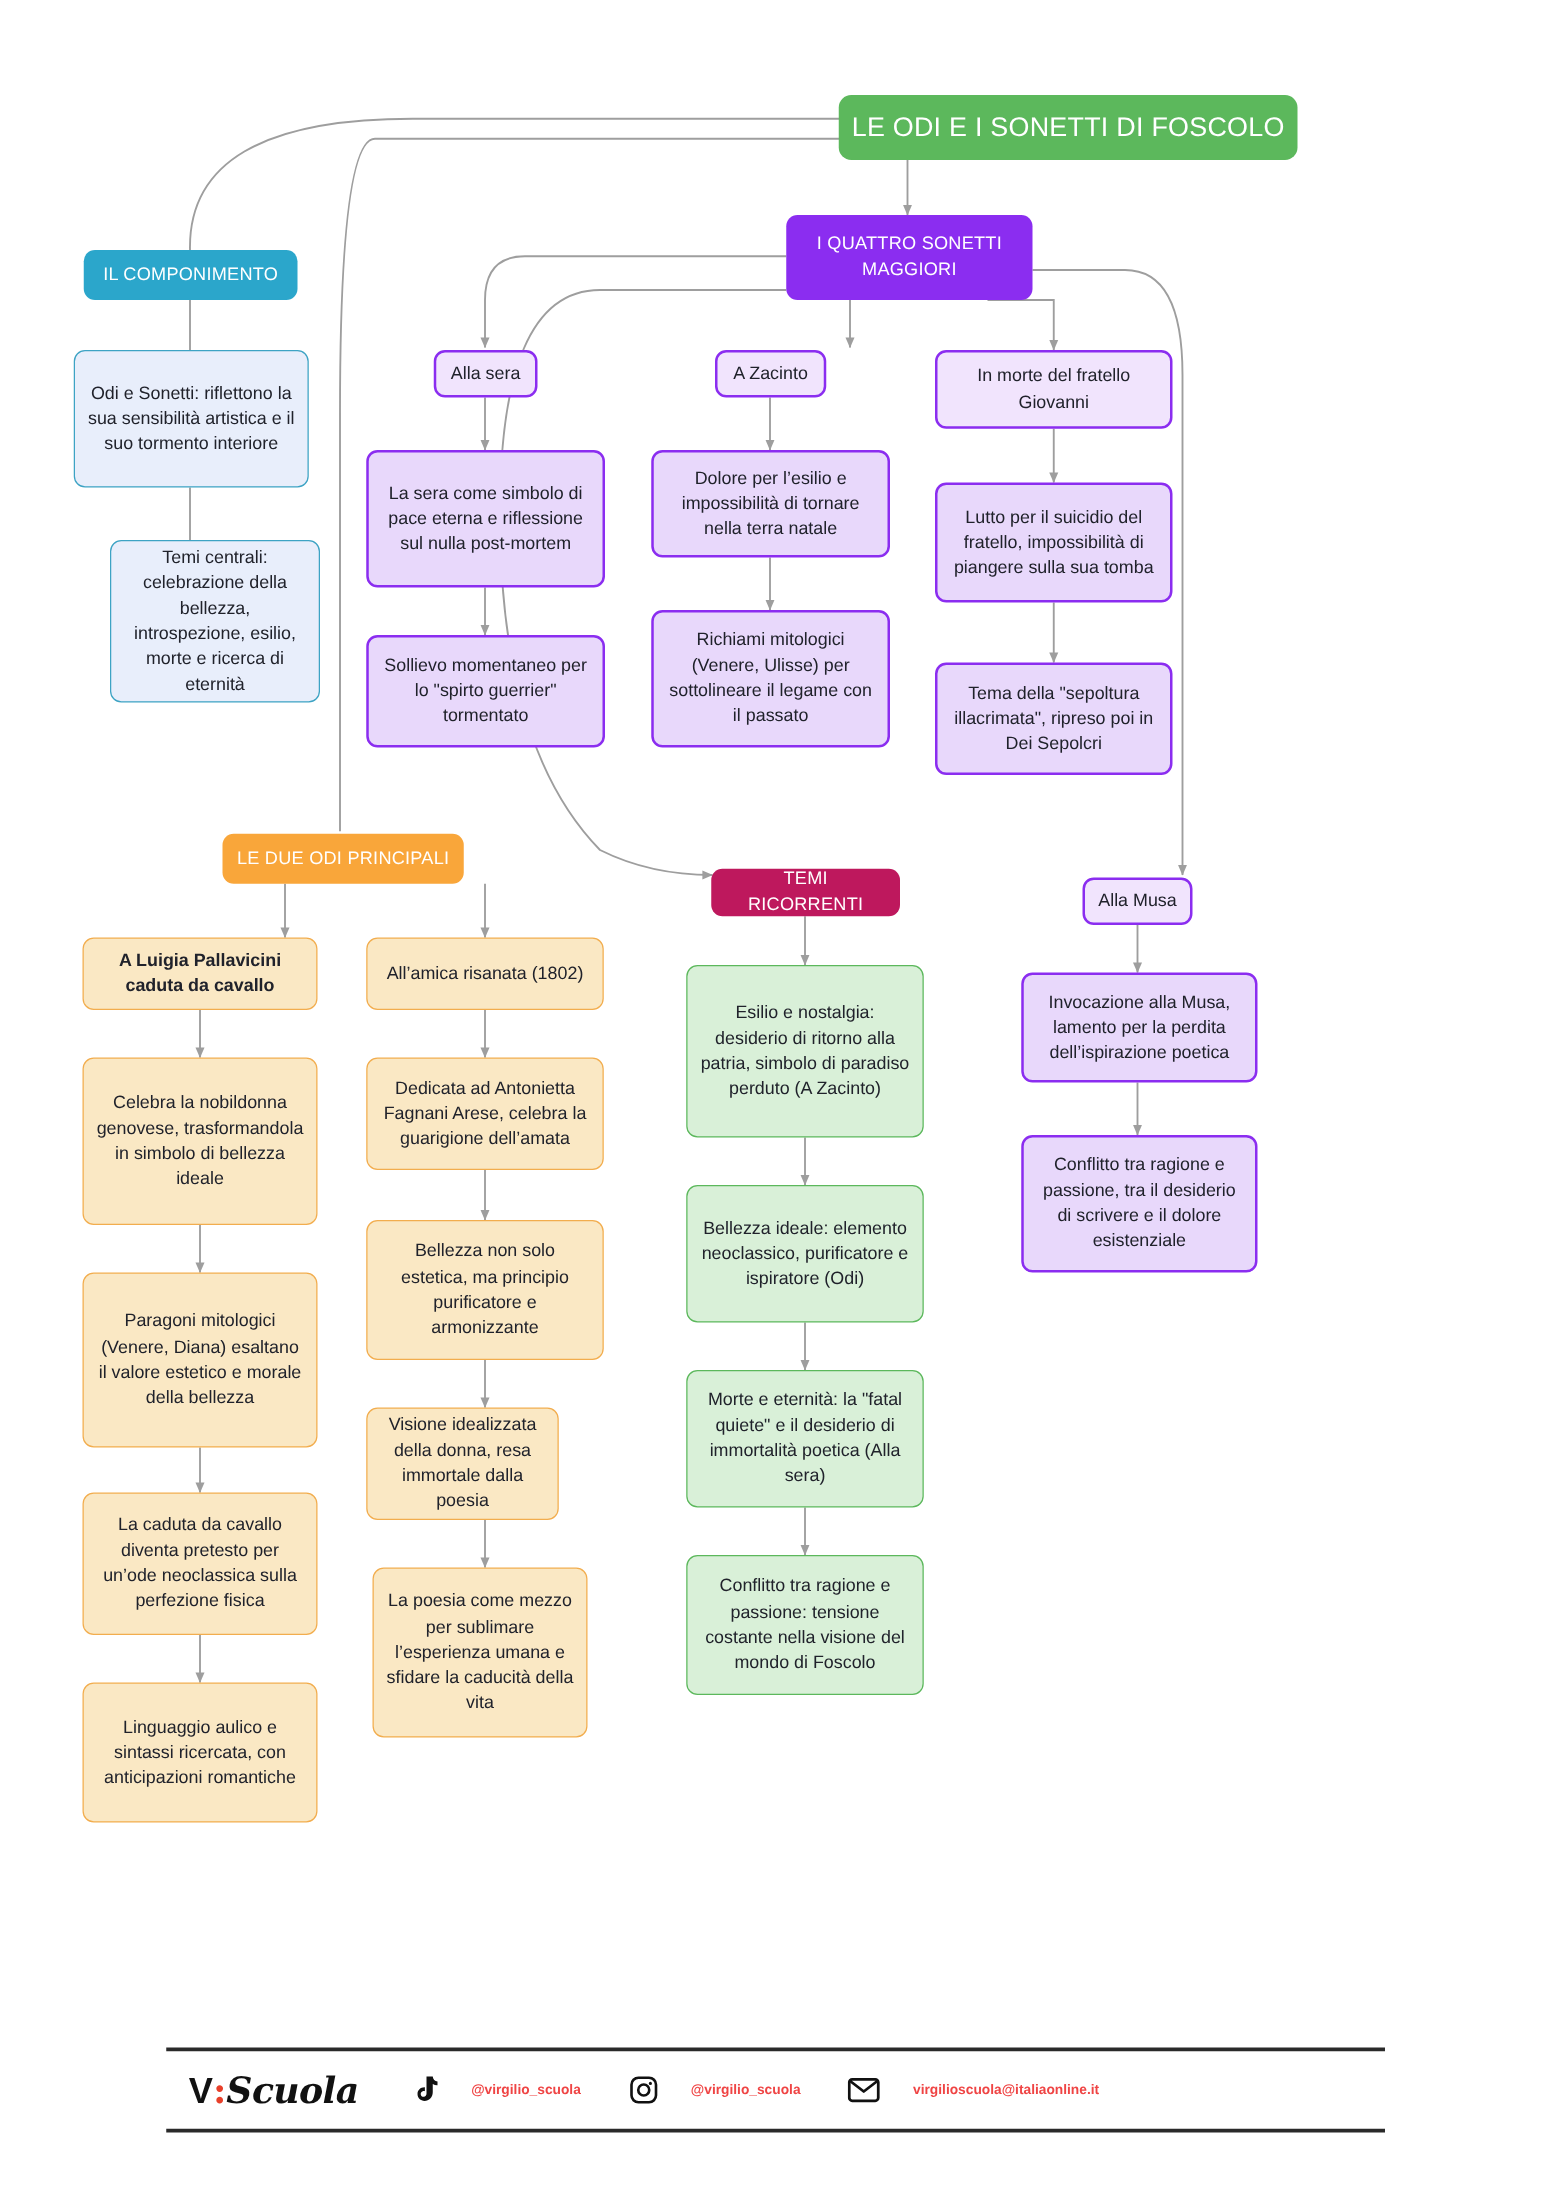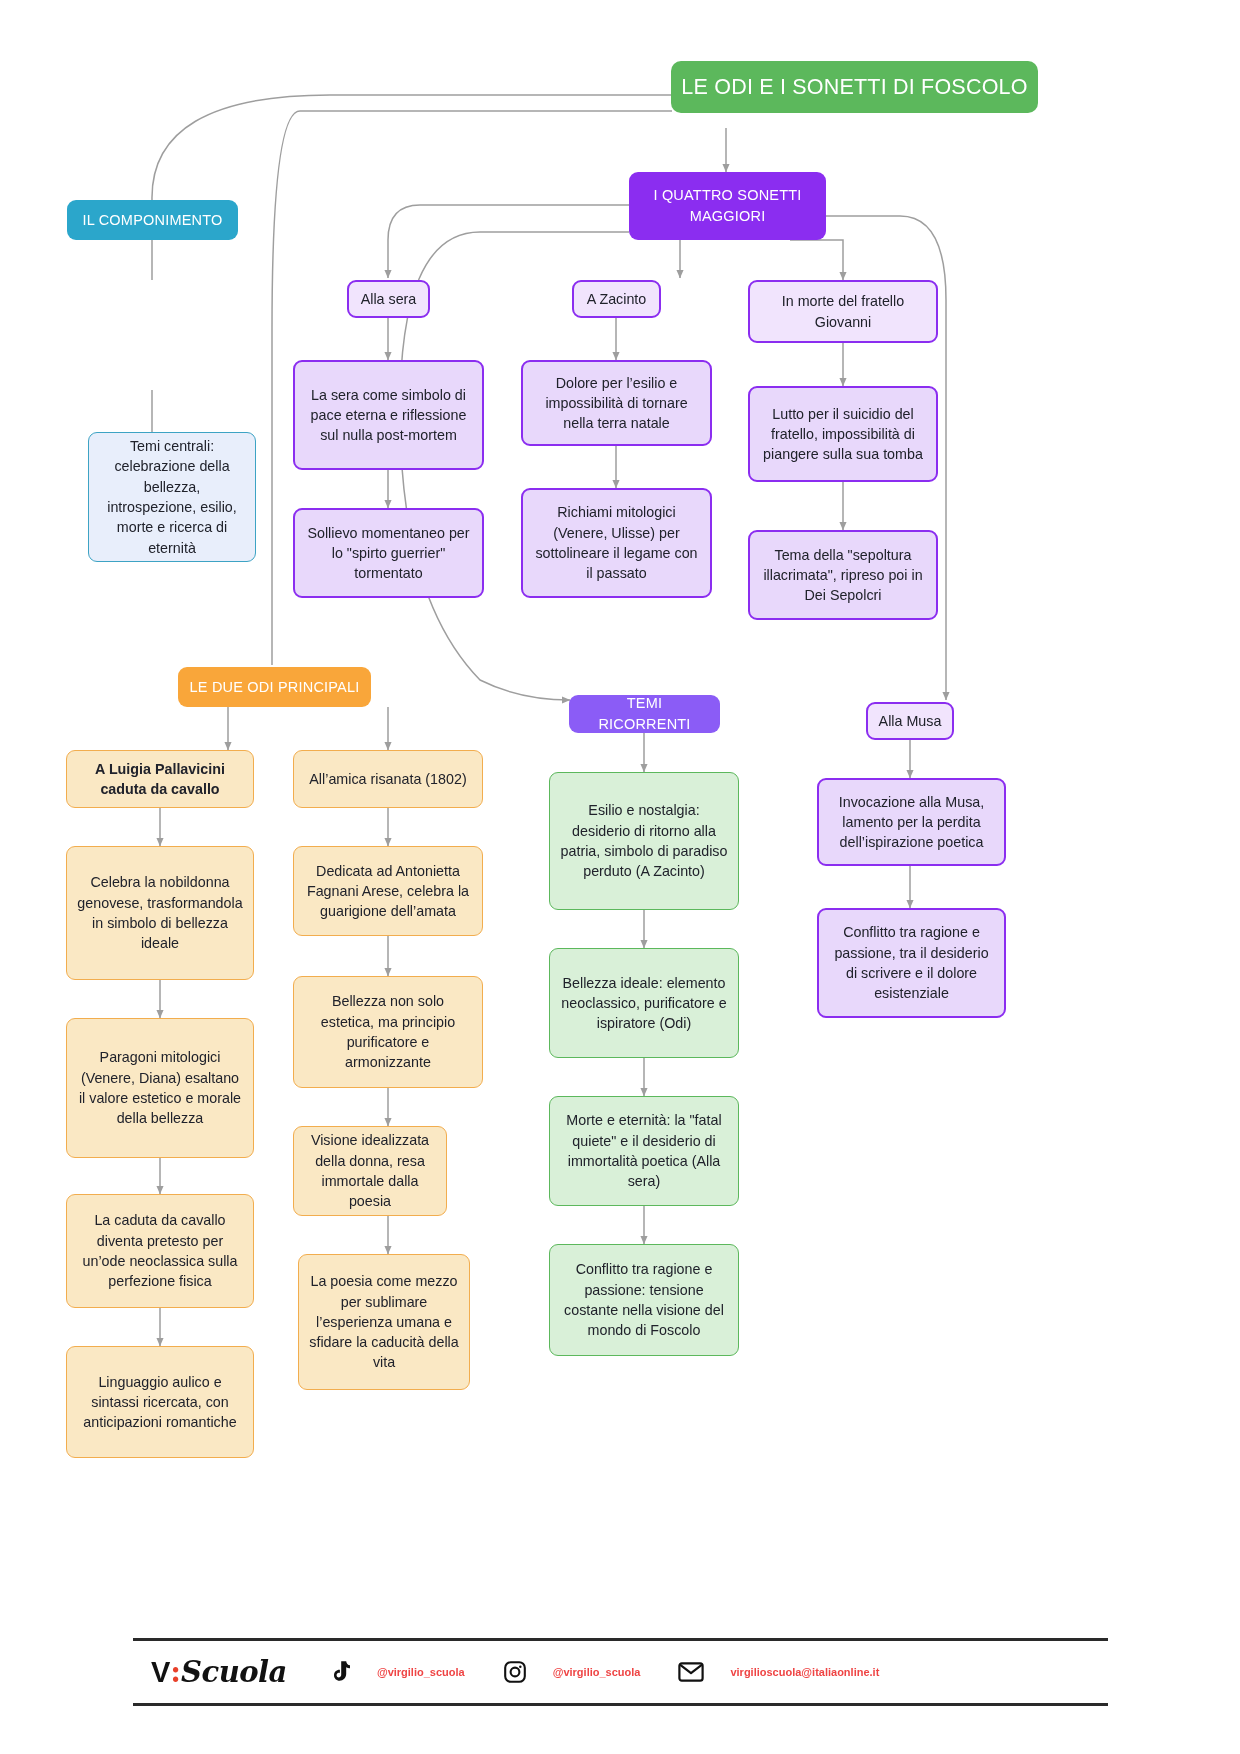--- a/index.html
+++ b/index.html
@@ -46,21 +46,21 @@
     border-radius: 9px;
   }
   .hdr-root {
     background: #5cb85c;
     font-size: 21.5px;
     border-radius: 10px;
   }
   .hdr-blue   { background: #2ba6cb; font-size: 14.5px; }
   .hdr-purple { background: #8b2df0; font-size: 14.5px; }
   .hdr-orange { background: #f9a63a; font-size: 14.5px; }
-  .hdr-green  { background: #8b5cf6; font-size: 14.5px; }
+  .hdr-green  { background: #be185d; font-size: 14.5px; }
 
   
   .leaf { font-size: 14.3px; border-width: 1.6px; border-style: solid; }
 
   .blue-leaf {
     background: #e8eefb;
     border-color: #3da3c4;
     color: #20222b;
   }
   .purple-title {
@@ -187,26 +187,29 @@
       <path d="M388,1088 L388,1126" marker-end="url(#ar)"></path>
       <path d="M388,1216 L388,1254" marker-end="url(#ar)"></path>
 
       <path d="M644,733 L644,772" marker-end="url(#ar)"></path>
       <path d="M644,910 L644,948" marker-end="url(#ar)"></path>
       <path d="M644,1058 L644,1096" marker-end="url(#ar)"></path>
       <path d="M644,1206 L644,1244" marker-end="url(#ar)"></path>
     </g>
   </svg>
 
-  <div class="node hdr hdr-root" style="left:671px; top:61px; width:367px; height:52px;">
+  <div class="node hdr hdr-root" style="left:671px; top:76px; width:367px; height:52px;">
     <span>LE ODI E I SONETTI DI FOSCOLO</span>
   </div>
 
   <div class="node hdr hdr-blue" style="left:67px; top:200px; width:171px; height:40px;">
     <span>IL COMPONIMENTO</span>
+  </div>
+  <div class="node leaf blue-leaf" style="left:59px; top:280px; width:188px; height:110px;">
+    <span>Odi e Sonetti: riflettono la sua sensibilità artistica e il suo tormento interiore</span>
   </div>
   <div class="node leaf blue-leaf" style="left:59px; top:432px; width:168px; height:130px;margin-left:29px;">
     <span>Temi centrali: celebrazione della bellezza, introspezione, esilio, morte e ricerca di eternità</span>
   </div>
 
   <div class="node hdr hdr-purple" style="left:629px; top:172px; width:197px; height:68px;">
     <span>I QUATTRO SONETTI MAGGIORI</span>
   </div>
 
   <div class="node purple-title" style="left:347px; top:280px; width:83px; height:38px;">

